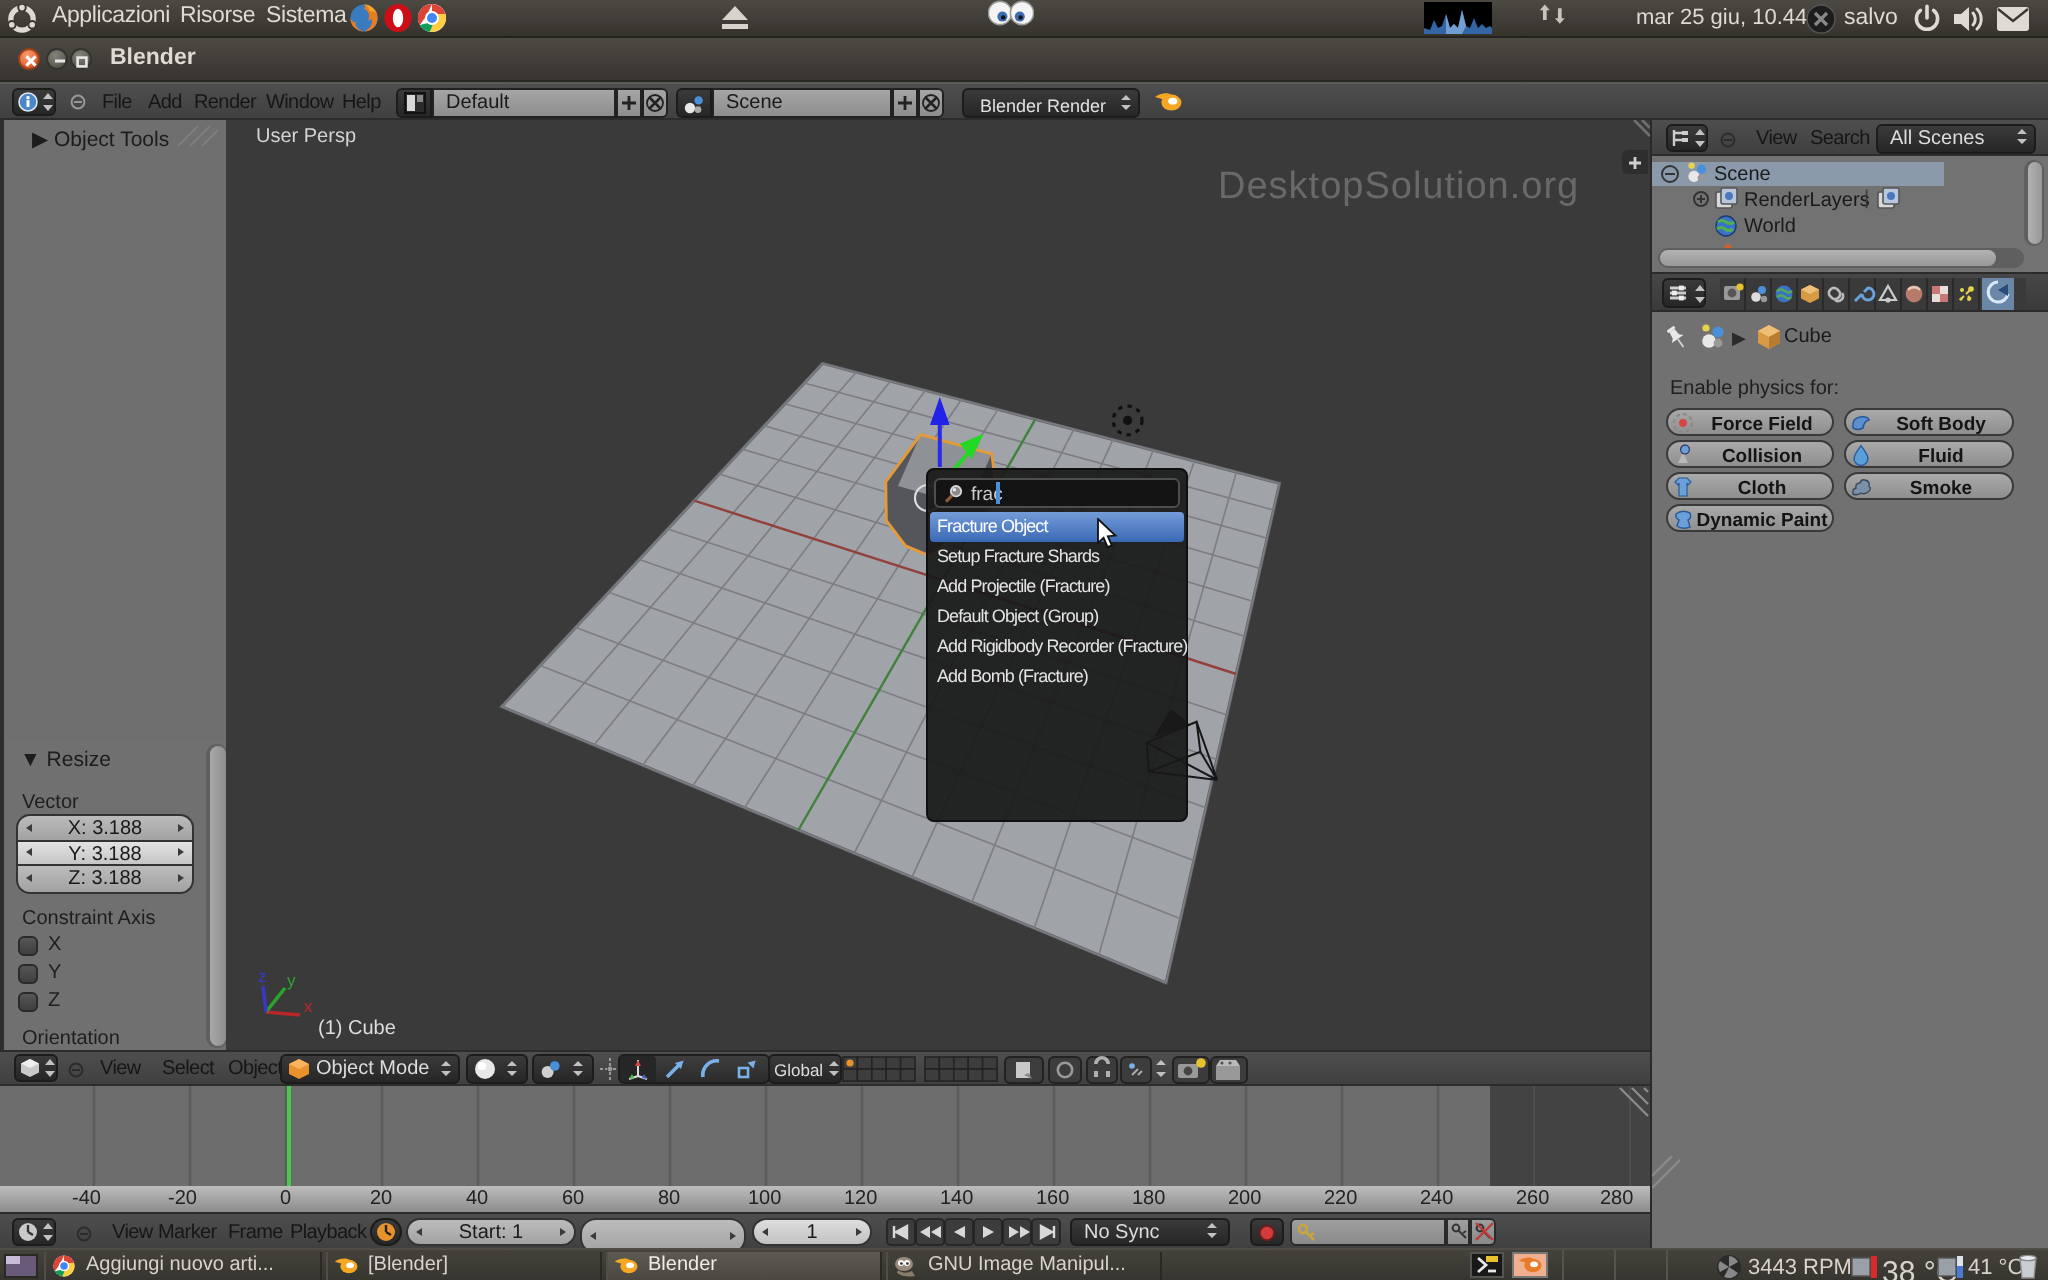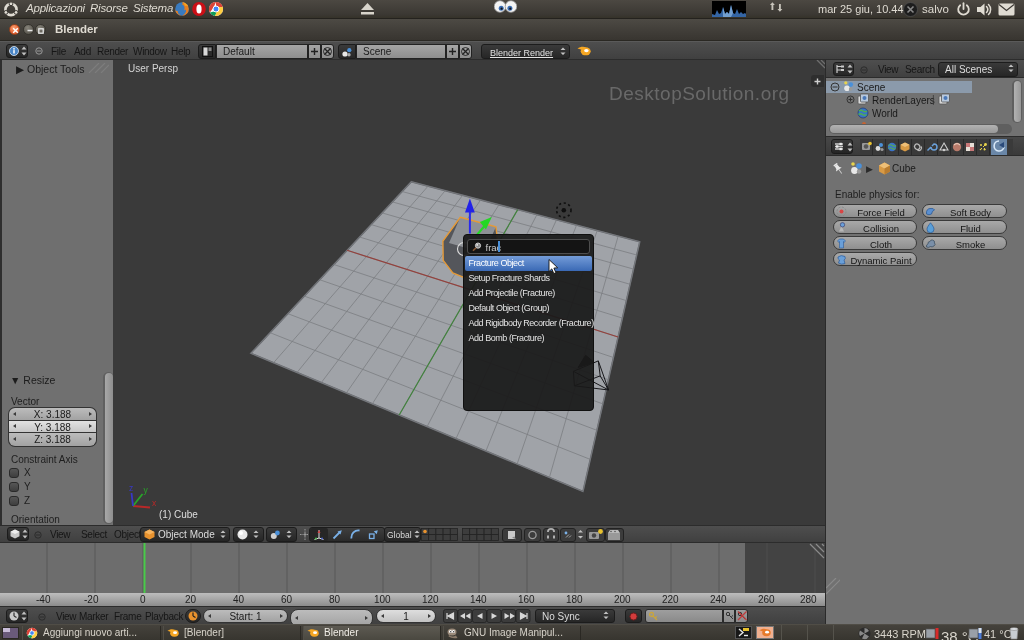--- a/index.html
+++ b/index.html
@@ -5,34 +5,34 @@
 * { margin:0; padding:0; box-sizing:border-box; }
 html,body { width:1024px; height:640px; overflow:hidden; background:#000; }
 body { font-family:"Liberation Sans", sans-serif; }
 .abs { position:absolute; white-space:nowrap; }
 #root { position:relative; width:1024px; height:640px; }
 
 
 #panel { left:0; top:0; width:1024px; height:19px;
   background:linear-gradient(#4c4842,#3b3833 80%,#353229);
   border-bottom:1px solid #24221e; color:#dfdbd2; font-size:11px; }
-#panel .menu { position:absolute; top:2px; font-size:11.5px; letter-spacing:-0.2px;font-style:italic;}
+#panel .menu { position:absolute; top:2px; font-size:11.5px; letter-spacing:-0.2px;}
 
 #titlebar { left:0; top:19px; width:1024px; height:22px;
   background:linear-gradient(#4d4a44,#403d38 60%,#383530);
   border-bottom:1px solid #2a2823; }
 #titlebar .t { position:absolute; left:55px; top:4px; color:#dfdbd2; font-weight:bold; font-size:11.5px; }
 .wbtn { position:absolute; top:3px; width:14px; height:14px; border-radius:50%; }
 
 #infoheader { left:0; top:41px; width:1024px; height:19px;
   background:linear-gradient(#4e4e4e,#404040); border-bottom:1px solid #2c2c2c; border-top:1px solid #5a5a5a;}
 .hmenu { position:absolute; top:4px; color:#161616; font-size:10px; letter-spacing:-0.3px; }
 
 .bdrop { position:absolute; background:linear-gradient(#3a3a3a,#262626); border:1px solid #1c1c1c;
-  border-radius:3px; color:#e2e2e2; font-size:11px;text-decoration:underline; }
+  border-radius:3px; color:#e2e2e2; font-size:11px; }
 
 .bfield { position:absolute; background:linear-gradient(#a5a5a5,#8e8e8e); border:1px solid #222;
   color:#1a1a1a; font-size:10px; }
 
 .pill { position:absolute; background:linear-gradient(#bcbcbc,#a2a2a2); border:1px solid #333;
   border-radius:8px; color:#1a1a1a; font-size:11px; text-align:center; }
 .pill::before { content:""; position:absolute; left:4px; top:50%; margin-top:-2.5px;
   border-right:3.5px solid #3a3a3a; border-top:2.5px solid transparent; border-bottom:2.5px solid transparent; }
 .pill::after { content:""; position:absolute; right:4px; top:50%; margin-top:-2.5px;
   border-left:3.5px solid #3a3a3a; border-top:2.5px solid transparent; border-bottom:2.5px solid transparent; }
@@ -44,21 +44,21 @@
 #timeline  { left:0; top:543px; width:825px; height:81px; background:#6d6d6d; }
 #tl-numbers{ left:0; top:593px; width:825px; height:13px; background:linear-gradient(#bdbdbd,#8c8c8c);
   color:#222; font-size:10px; }
 #tl-header { left:0; top:606px; width:825px; height:18px; background:linear-gradient(#4e4e4e,#404040); border-top:1px solid #2c2c2c;}
 #rightcol  { left:825px; top:60px; width:199px; height:564px; background:#717171; border-left:1px solid #2a2a2a;}
 #outliner  { left:0px; top:0px; width:199px; height:76px; background:#727272; }
 #propsheader { left:0px; top:76px; width:199px; height:20px; background:linear-gradient(#474747,#3a3a3a); border-top:1px solid #2b2b2b; border-bottom:1px solid #2b2b2b;}
 #props     { left:0px; top:96px; width:199px; height:468px; background:#717171; }
 .pbtn { position:absolute; height:14px; background:linear-gradient(#a9a9a9,#8f8f8f); border:1px solid #3a3a3a;
   border-radius:7px; color:#141414; font-size:9.5px; text-align:center; padding-top:1.5px; }
-.pbtn span { position:relative; left:6px; }
+.pbtn span { position:relative; left:6px;font-weight:bold; }
 
 #taskbar { left:0; top:624px; width:1024px; height:16px; background:linear-gradient(#45423c,#37352f);
   border-top:1px solid #504d46; color:#d8d4cb; font-size:10px; }
 .task { position:absolute; top:1px; height:14px; border-left:1px solid #514e47; border-right:1px solid #2a2823;
   color:#d8d4cb; font-size:10px; padding:1px 4px 0 20px; white-space:nowrap; overflow:hidden; }
 </style>
 </head>
 <body>
 <div id="root">
   <div id="panel" class="abs">

